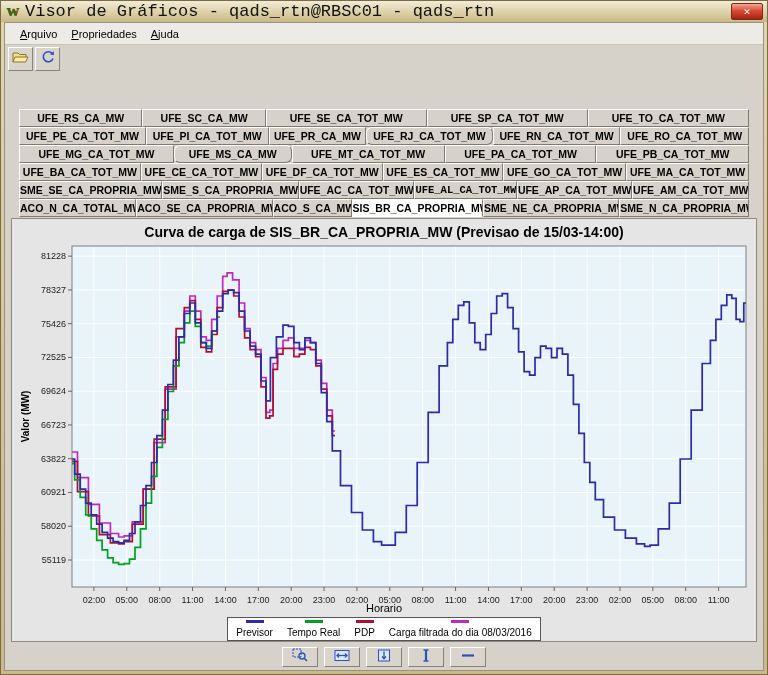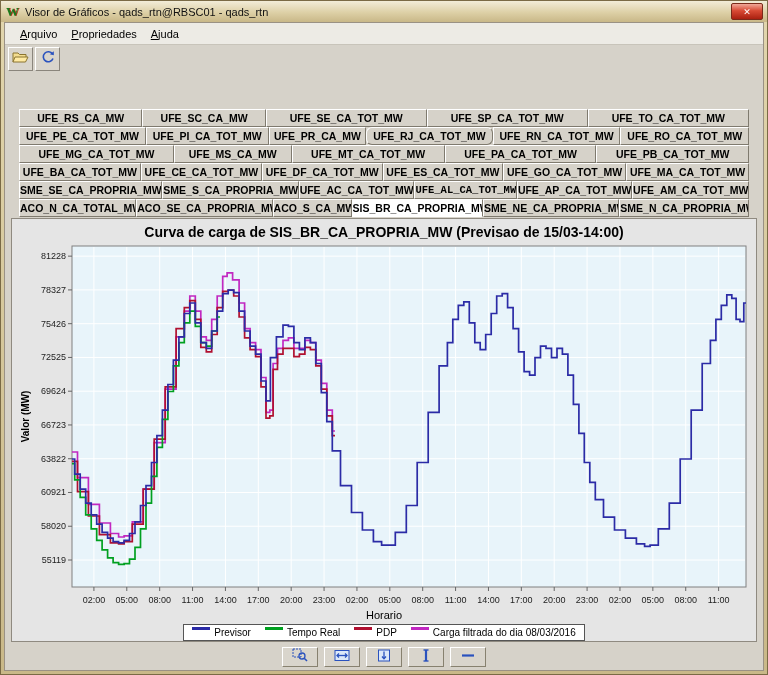--- a/index.html
+++ b/index.html
@@ -2,21 +2,21 @@
 <html><head>
 <meta charset="utf-8">
 <style>
   html,body{margin:0;padding:0;background:#ffffff;font-family:"Liberation Sans",sans-serif;}
   .window{width:768px;height:675px;position:relative;box-sizing:border-box;border:1px solid #7a6a45;
           background:linear-gradient(180deg,#e2d6ae,#c9b888);overflow:hidden;}
   .titlebar{height:21px;display:flex;align-items:center;padding:0 4px;
             background:linear-gradient(180deg,#f2ecd8 0%,#ddd0a6 55%,#c9b888 100%);}
   .app-icon{width:15px;height:15px;font-family:"Liberation Serif",serif;font-weight:bold;font-size:13px;
             color:#1b7a1b;text-shadow:1px 0 0 #b03020;line-height:15px;text-align:center;}
-  .title-text{flex:1;font-size:11px;color:#111;margin-left:5px;white-space:nowrap;overflow:hidden;}
+  .title-text{flex:1;font-size:17px;color:#111;margin-left:5px;white-space:nowrap;overflow:hidden;font-family:Liberation Mono, monospace;}
   .close-btn{width:30px;height:15px;border:1px solid #7a2a1a;border-radius:2px;color:#fff;font-size:9px;
              display:flex;align-items:center;justify-content:center;
              background:linear-gradient(180deg,#f0a898 0%,#d84a34 45%,#aa2010 100%);cursor:default;}
   .window-body{position:absolute;top:21px;left:3px;right:3px;bottom:3px;background:#d6d2c9;
                border:1px solid #9a9184;display:flex;flex-direction:column;box-sizing:border-box;}
   .menubar{height:21px;flex:0 0 21px;background:#edebe5;border-bottom:1px solid #c8c4ba;
            display:flex;align-items:center;font-size:11px;padding-left:8px;}
   .menu-item{padding:3px 7px;color:#000;}
   .menu-item::first-letter{text-decoration:underline;}
   .toolbar{height:26px;flex:0 0 26px;display:flex;align-items:center;padding:1px 3px;gap:2px;}
@@ -29,21 +29,21 @@
        overflow:hidden;border:1px solid;border-color:#ffffff #7f7a6e #7f7a6e #ffffff;cursor:default;}
   .tab.selected{background:#ffffff;border-bottom-color:#ffffff;}
   .content-wrap{flex:1 1 auto;padding:1px 6px 2px 6px;display:flex;min-height:0;}
   .chart-panel{flex:1;background:#e5e5e5;border:1px solid #8f8a80;display:flex;flex-direction:column;
                align-items:center;padding:2px 2px 0 2px;min-height:0;}
   .chart-title{font-size:14px;font-weight:bold;color:#000;margin:3px 0 1px 0;}
   svg.chart{display:block;font-family:"Liberation Sans",sans-serif;}
   .x-axis-label{font-size:11px;font-weight:normal;color:#000;margin-top:-2px;}
   .legend{border:1px solid #555;background:#fff;display:flex;align-items:center;gap:14px;
           padding:2px 8px;margin-top:3px;font-size:10px;color:#000;}
-  .legend-item{display:flex;gap:4px;}
+  .legend-item{display:flex;align-items:center;gap:4px;flex-direction:column;}
   .legend-swatch{width:18px;height:3px;display:inline-block;}
   .bottom-bar{flex:0 0 26px;display:flex;align-items:center;justify-content:center;gap:6px;}
   .ctrl-btn{width:34px;height:18px;display:flex;align-items:center;justify-content:center;
             border:1px solid;border-color:#ffffff #87816f #87816f #ffffff;background:#d9d5cc;}
 </style>
 </head>
 <body>
 
 <div class="window">
   <div class="titlebar">
@@ -92,21 +92,21 @@
         <div class="tab-row">
           <div class="tab" style="flex-grow: 16;">UFE_PE_CA_TOT_MW</div>
           <div class="tab" style="flex-grow: 16;">UFE_PI_CA_TOT_MW</div>
           <div class="tab" style="flex-grow: 12;">UFE_PR_CA_MW</div>
           <div class="tab" style="flex-grow: 16; border-radius: 6px;">UFE_RJ_CA_TOT_MW</div>
           <div class="tab" style="flex-grow: 16;">UFE_RN_CA_TOT_MW</div>
           <div class="tab" style="flex-grow: 16;">UFE_RO_CA_TOT_MW</div>
         </div>
         <div class="tab-row">
           <div class="tab" style="flex-grow: 16;">UFE_MG_CA_TOT_MW</div>
-          <div class="tab" style="flex-grow: 12;">UFE_MS_CA_MW</div>
+          <div class="tab" style="flex-grow: 12; border-radius: 6px;">UFE_MS_CA_MW</div>
           <div class="tab" style="flex-grow: 16;">UFE_MT_CA_TOT_MW</div>
           <div class="tab" style="flex-grow: 16;">UFE_PA_CA_TOT_MW</div>
           <div class="tab" style="flex-grow: 16;">UFE_PB_CA_TOT_MW</div>
         </div>
         <div class="tab-row">
           <div class="tab" style="flex-grow: 16;">UFE_BA_CA_TOT_MW</div>
           <div class="tab" style="flex-grow: 16;">UFE_CE_CA_TOT_MW</div>
           <div class="tab" style="flex-grow: 16;">UFE_DF_CA_TOT_MW</div>
           <div class="tab" style="flex-grow: 16;">UFE_ES_CA_TOT_MW</div>
           <div class="tab" style="flex-grow: 16;">UFE_GO_CA_TOT_MW</div>

